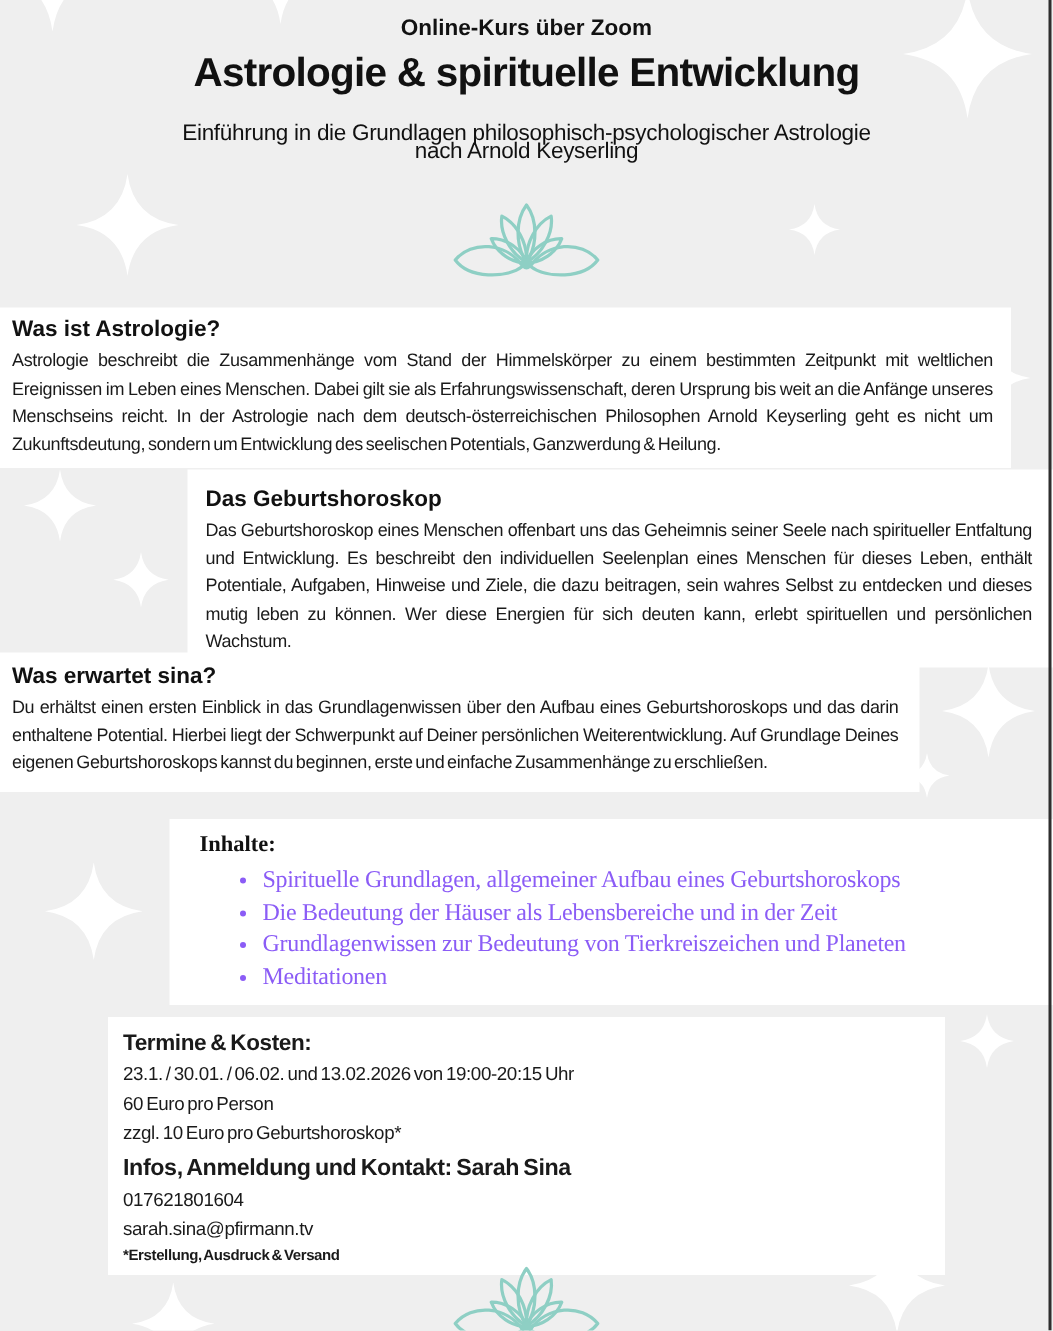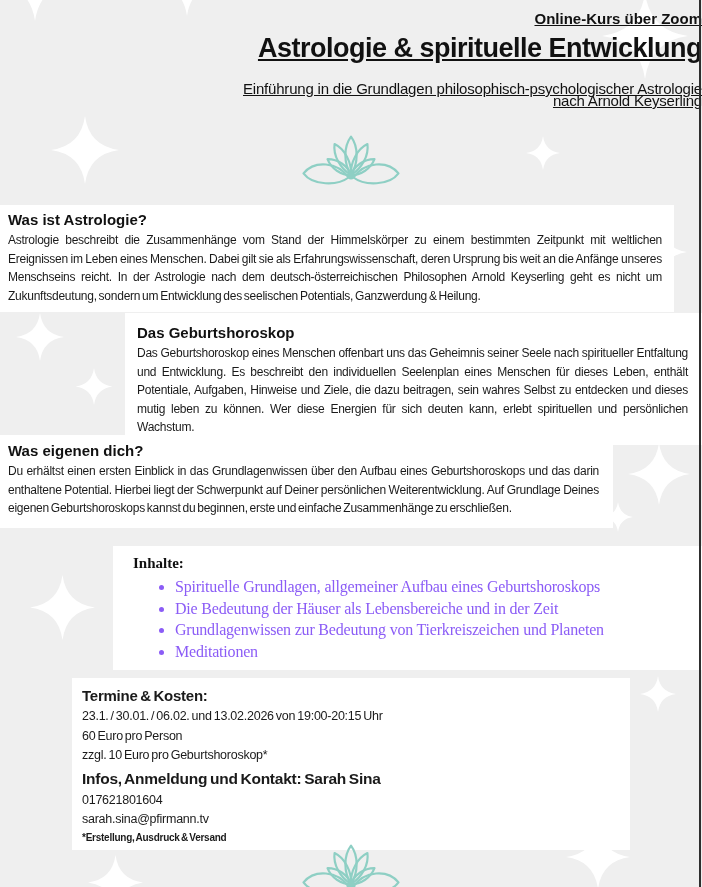--- a/index.html
+++ b/index.html
@@ -48,21 +48,21 @@
   #box-termine{
     left:72px;top:678px;width:558px;min-height:160px;
     text-align:center;padding:8px 10px 6px 10px;
   }
   #box-termine .t-head{font-size:15px;font-weight:bold;line-height:20px;margin:0;}
   #box-termine .t-line{font-size:12.5px;line-height:17.5px;margin:2px 0 0 0;}
   #box-termine .t-contact{font-size:15.5px;font-weight:bold;line-height:22px;margin:3px 0 1px 0;}
   #box-termine .t-web{font-size:12.5px;font-weight:bold;line-height:17px;margin:2px 0 0 0;}
   #box-termine .t-foot{font-size:10px;font-weight:bold;line-height:13px;margin:2px 0 0 0;}
   
-  .hdr{position:absolute;left:0;width:100%;text-align:right;z-index:1;text-decoration:underline;}
+  .hdr{position:absolute;left:0;width:100%;text-align:center;z-index:1;}
   #kicker{top:10px;font-size:15px;font-weight:bold;}
   #title{top:33px;font-size:27px;font-weight:bold;letter-spacing:-0.5px;}
   #subtitle1{top:80px;font-size:15px;letter-spacing:-0.2px;}
   #subtitle2{top:92px;font-size:15px;letter-spacing:-0.2px;}
   .lotus{position:absolute;z-index:1;}
   #lotus-top{left:301px;top:131px;width:100px;height:68px;}
   #lotus-bottom{left:301px;top:840px;width:100px;height:68px;}
 </style>
 </head>
 <body>
@@ -164,21 +164,21 @@
     <h2>Was ist Astrologie?</h2>
     <p>Astrologie beschreibt die Zusammenhänge vom Stand der Himmelskörper zu einem bestimmten Zeitpunkt mit weltlichen Ereignissen im Leben eines Menschen. Dabei gilt sie als Erfahrungswissenschaft, deren Ursprung bis weit an die Anfänge unseres Menschseins reicht. In der Astrologie nach dem deutsch-österreichischen Philosophen Arnold Keyserling geht es nicht um Zukunftsdeutung, sondern um Entwicklung des seelischen Potentials, Ganzwerdung &amp; Heilung.</p>
   </div>
 
   <div class="card" id="box-horoskop">
     <h2>Das Geburtshoroskop</h2>
     <p>Das Geburtshoroskop eines Menschen offenbart uns das Geheimnis seiner Seele nach spiritueller Entfaltung und Entwicklung. Es beschreibt den individuellen Seelenplan eines Menschen für dieses Leben, enthält Potentiale, Aufgaben, Hinweise und Ziele, die dazu beitragen, sein wahres Selbst zu entdecken und dieses mutig leben zu können. Wer diese Energien für sich deuten kann, erlebt spirituellen und persönlichen Wachstum.</p>
   </div>
 
   <div class="card" id="box-erwartet">
-    <h2>Was eigenen dich?</h2>
+    <h2>Was erwartet sina?</h2>
     <p>Du erhältst einen ersten Einblick in das Grundlagenwissen über den Aufbau eines Geburtshoroskops und das darin enthaltene Potential. Hierbei liegt der Schwerpunkt auf Deiner persönlichen Weiterentwicklung. Auf Grundlage Deines eigenen Geburtshoroskops kannst du beginnen, erste und einfache Zusammenhänge zu erschließen.</p>
   </div>
 
   <div class="card" id="box-inhalte">
     <h2>Inhalte:</h2>
     <ul>
       <li>Spirituelle Grundlagen, allgemeiner Aufbau eines Geburtshoroskops</li>
       <li>Die Bedeutung der Häuser als Lebensbereiche und in der Zeit</li>
       <li>Grundlagenwissen zur Bedeutung von Tierkreiszeichen und Planeten</li>
       <li>Meditationen</li>

